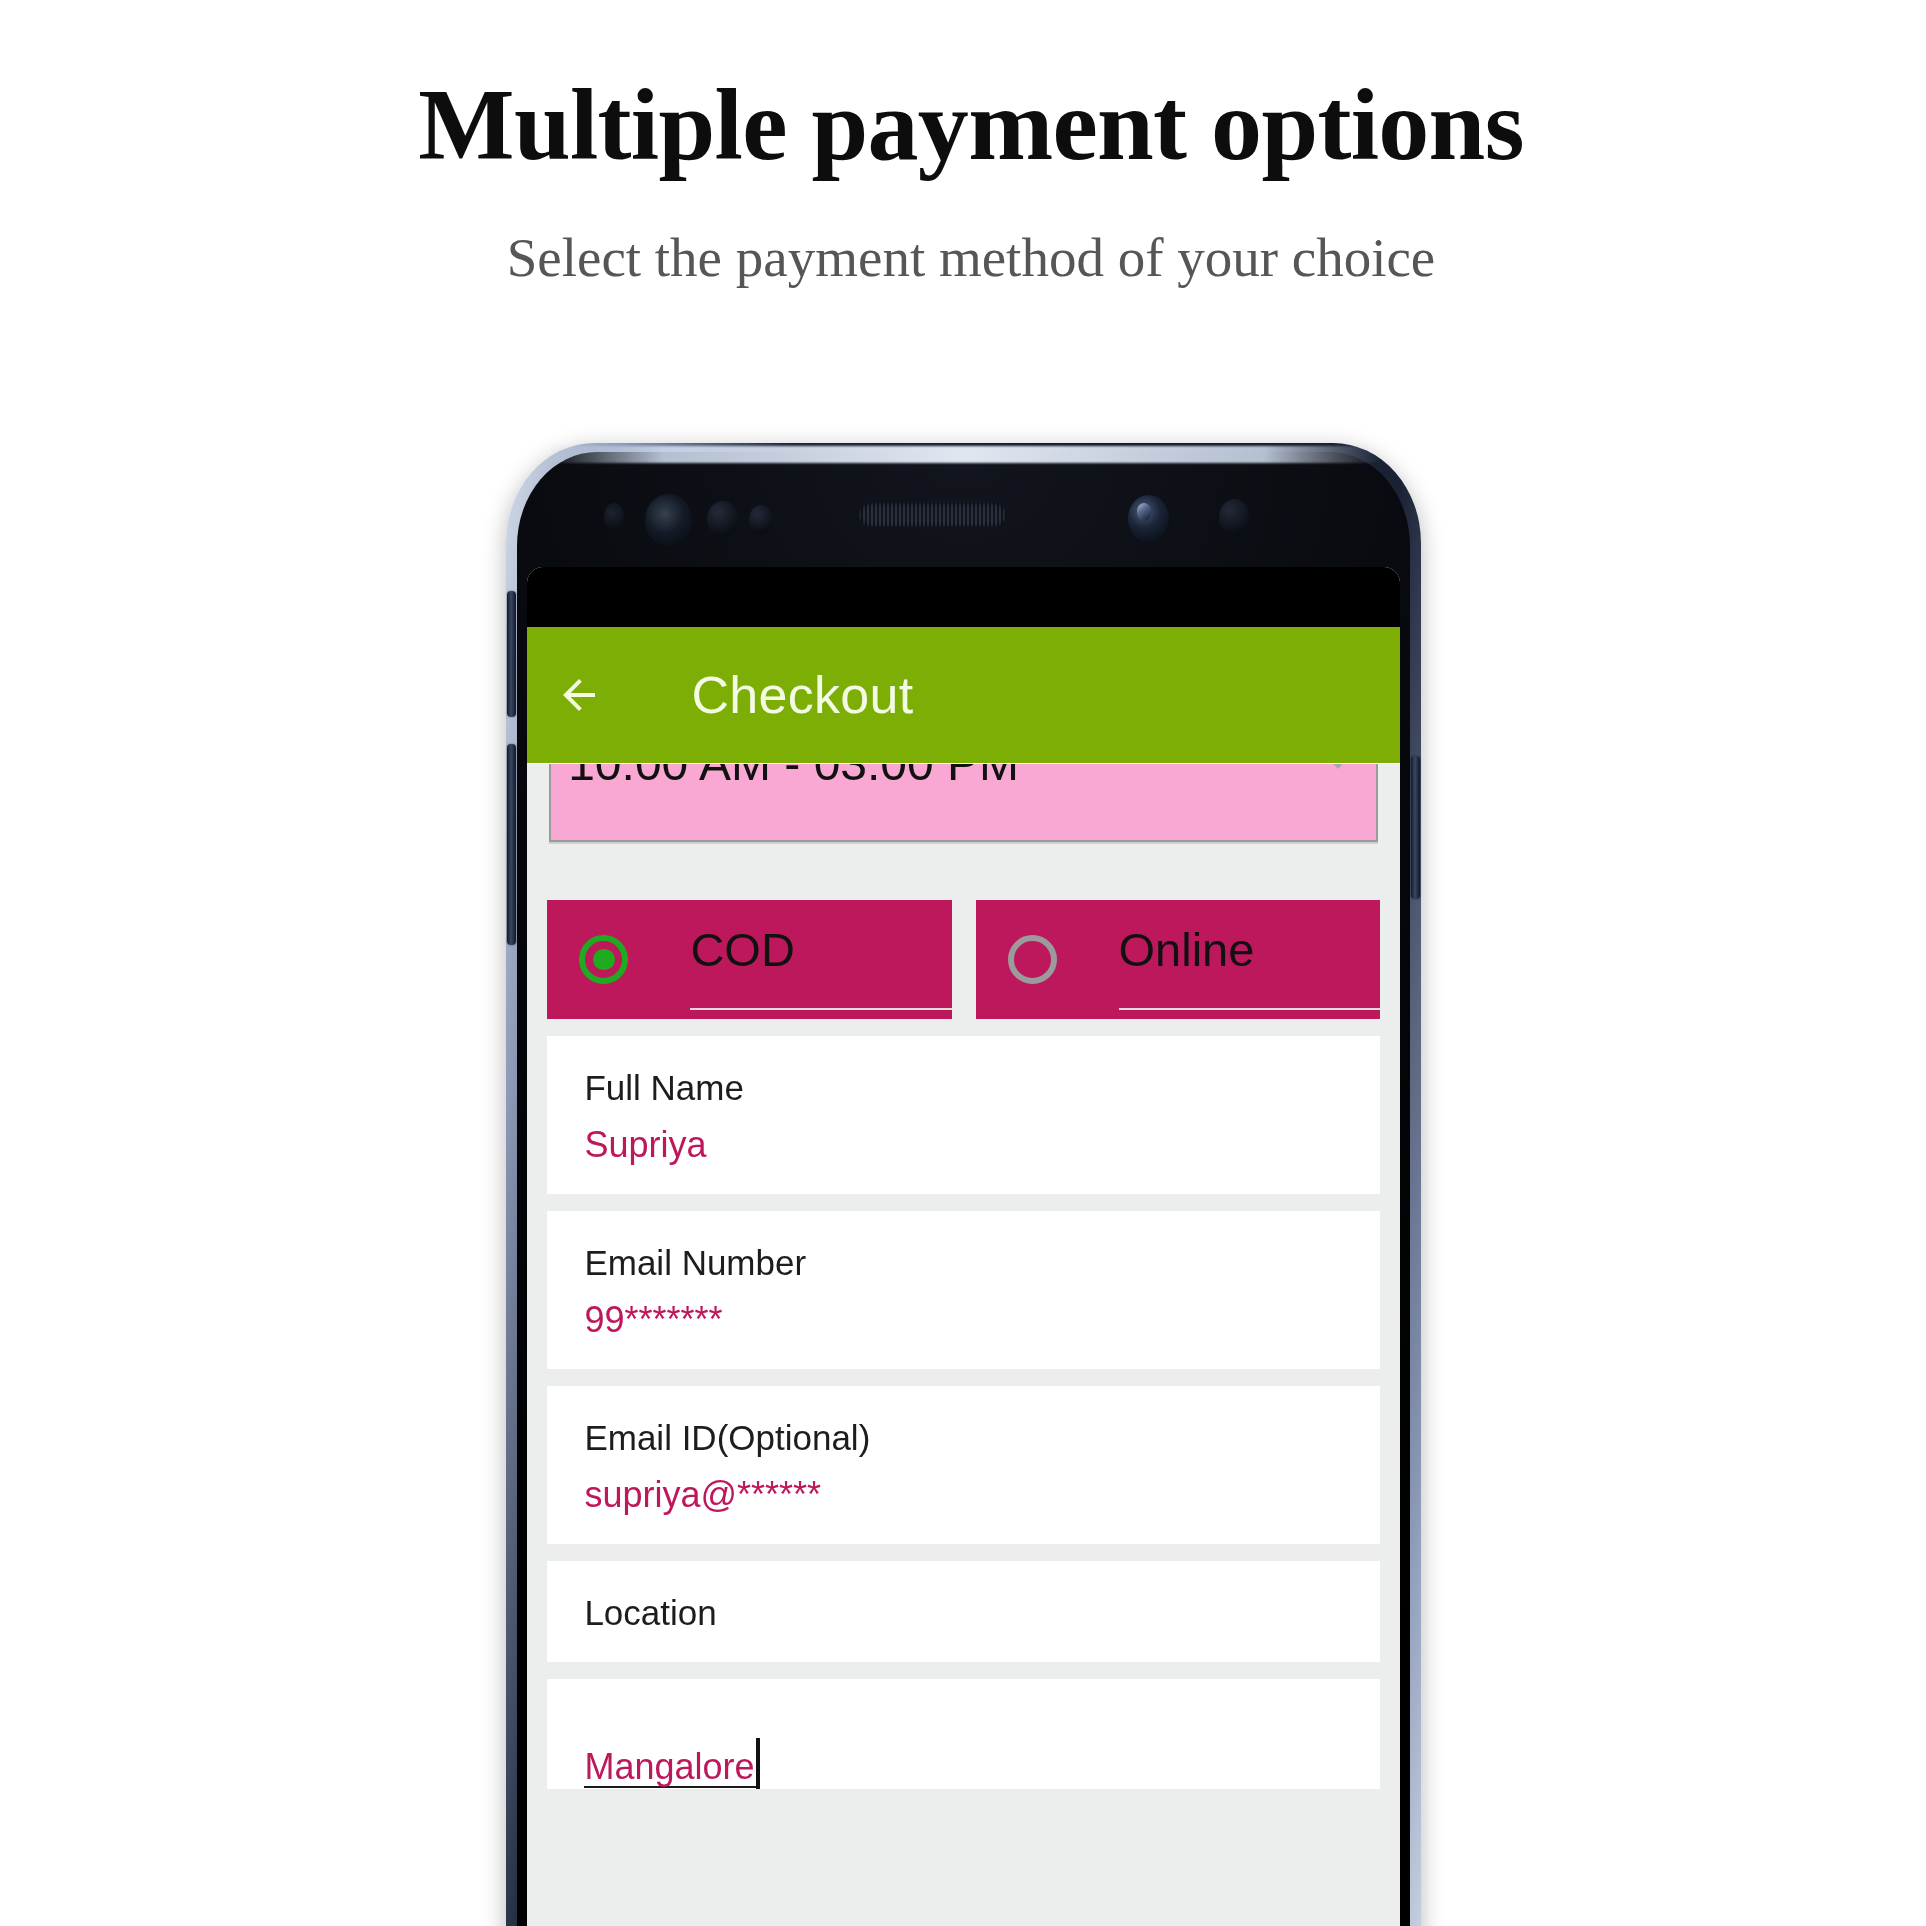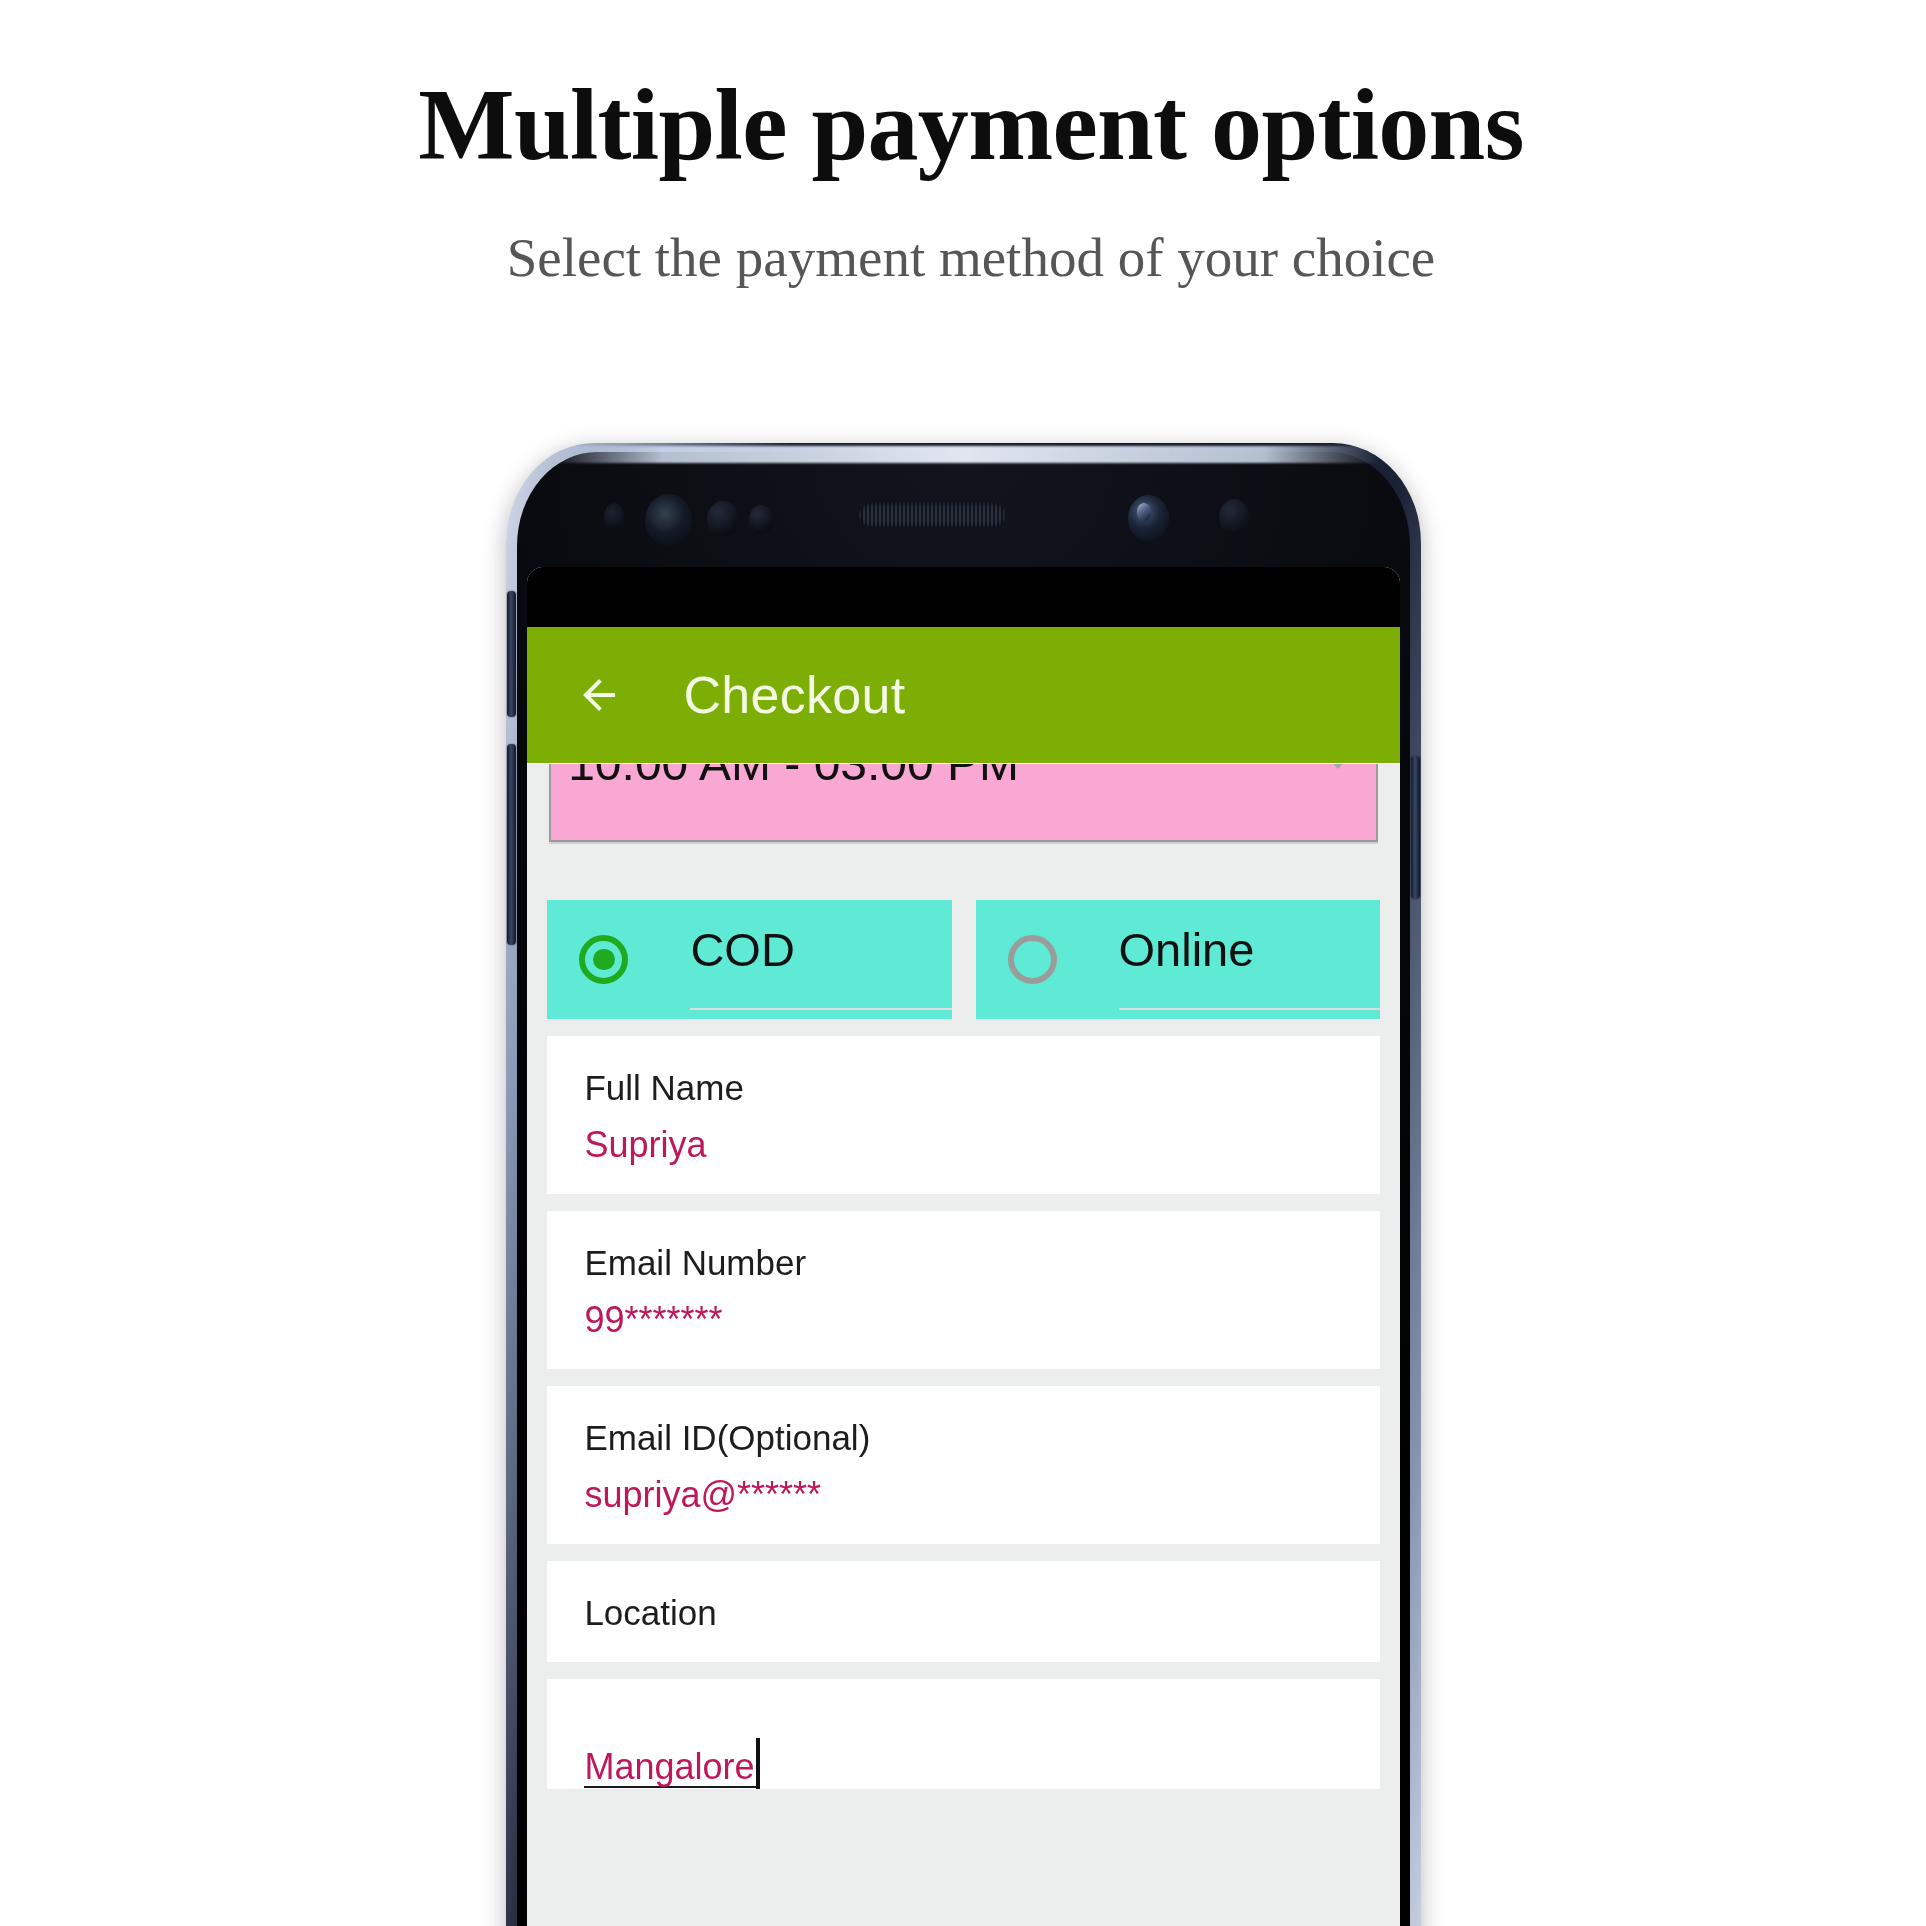--- a/index.html
+++ b/index.html
@@ -131,21 +131,22 @@
     height: 60px;
     background: #000000;
     width: 100%;
   }
 
   .appbar {
     height: 136px;
     background: #7cae05;
     display: flex;
     align-items: center;
-    padding-left: 48px;
+    padding-left: 28px;
+    gap: 28px;
   }
   .back-arrow {
     width: 48px; height: 48px;
     flex: 0 0 auto;
     display: block;
   }
   .appbar-title {
     color: #f3fbe3;
     font-size: 52px;
     font-weight: 400;
@@ -188,21 +189,21 @@
     border-top: 20px solid #a6a6a6;
   }
 
   
   .pay-row {
     display: flex;
     gap: 24px;
     margin: 58px 20px 0 20px;
   }
   .pay-card {
-    background: #5eead4;
+    background: #be185d;
     flex: 1;
     height: 119px;
     display: flex;
     align-items: center;
     padding-left: 32px;
     position: relative;
   }
   .radio {
     width: 49px; height: 49px;
     border-radius: 50%;

